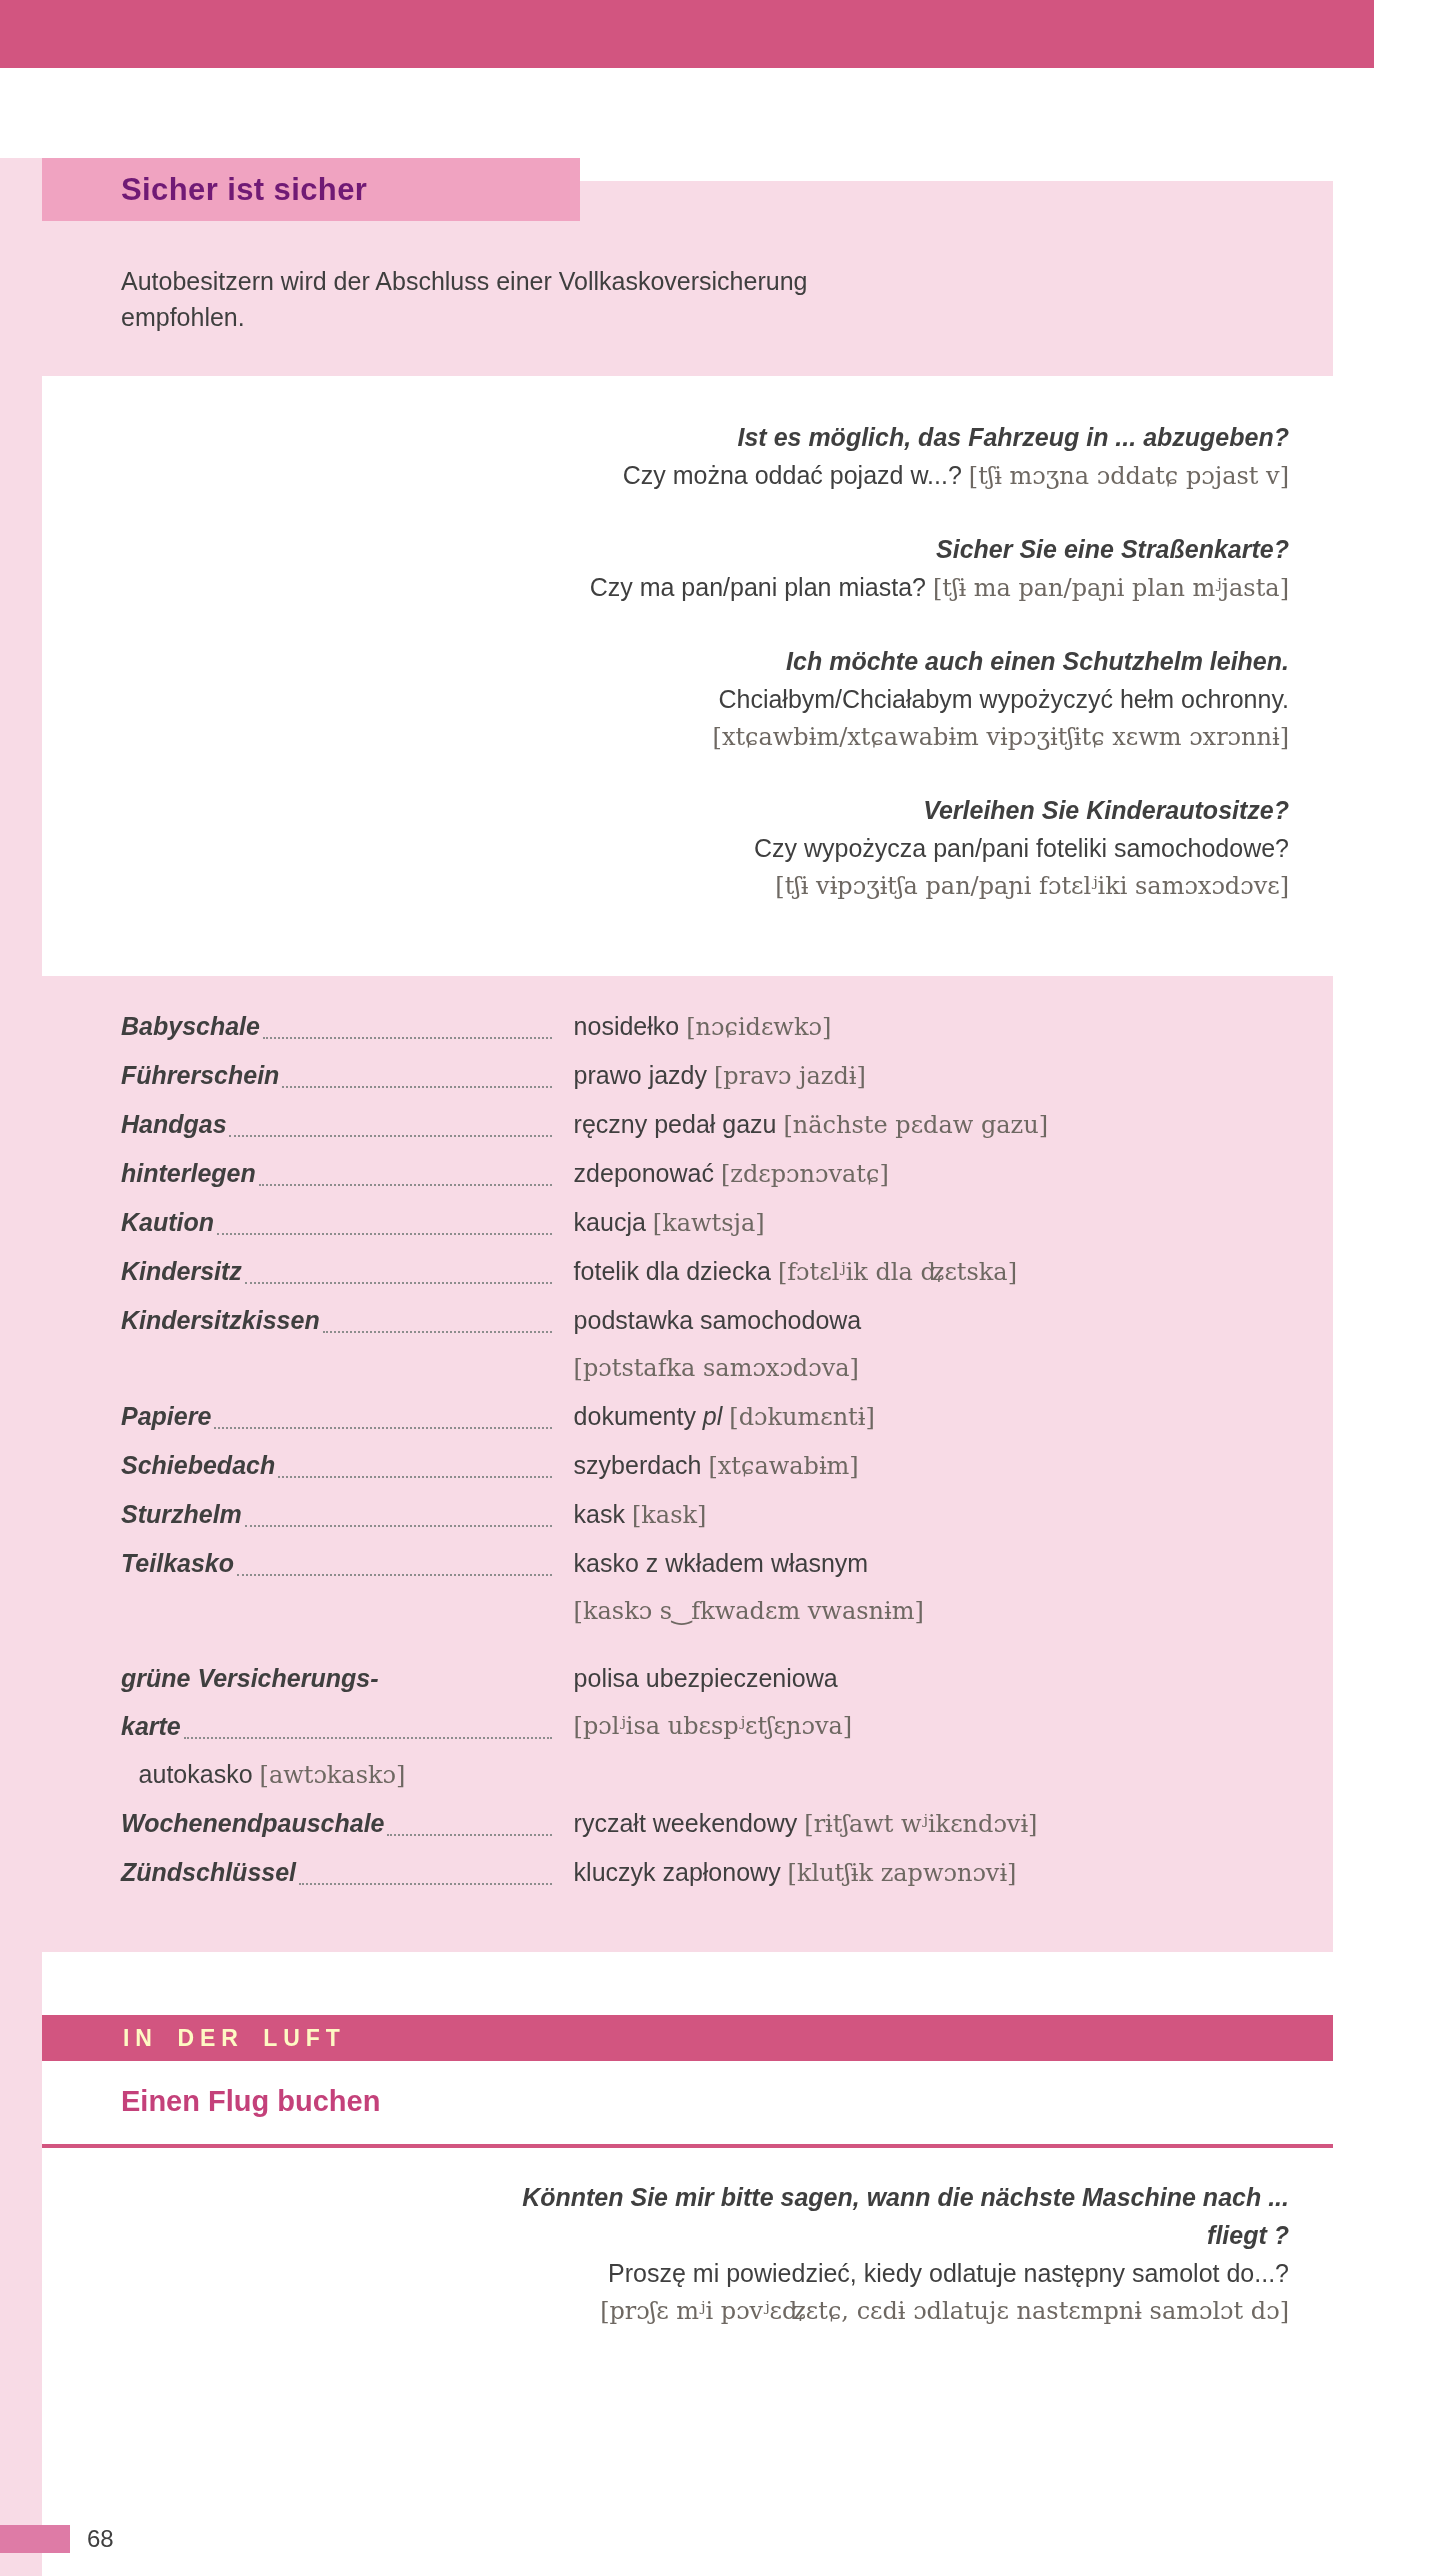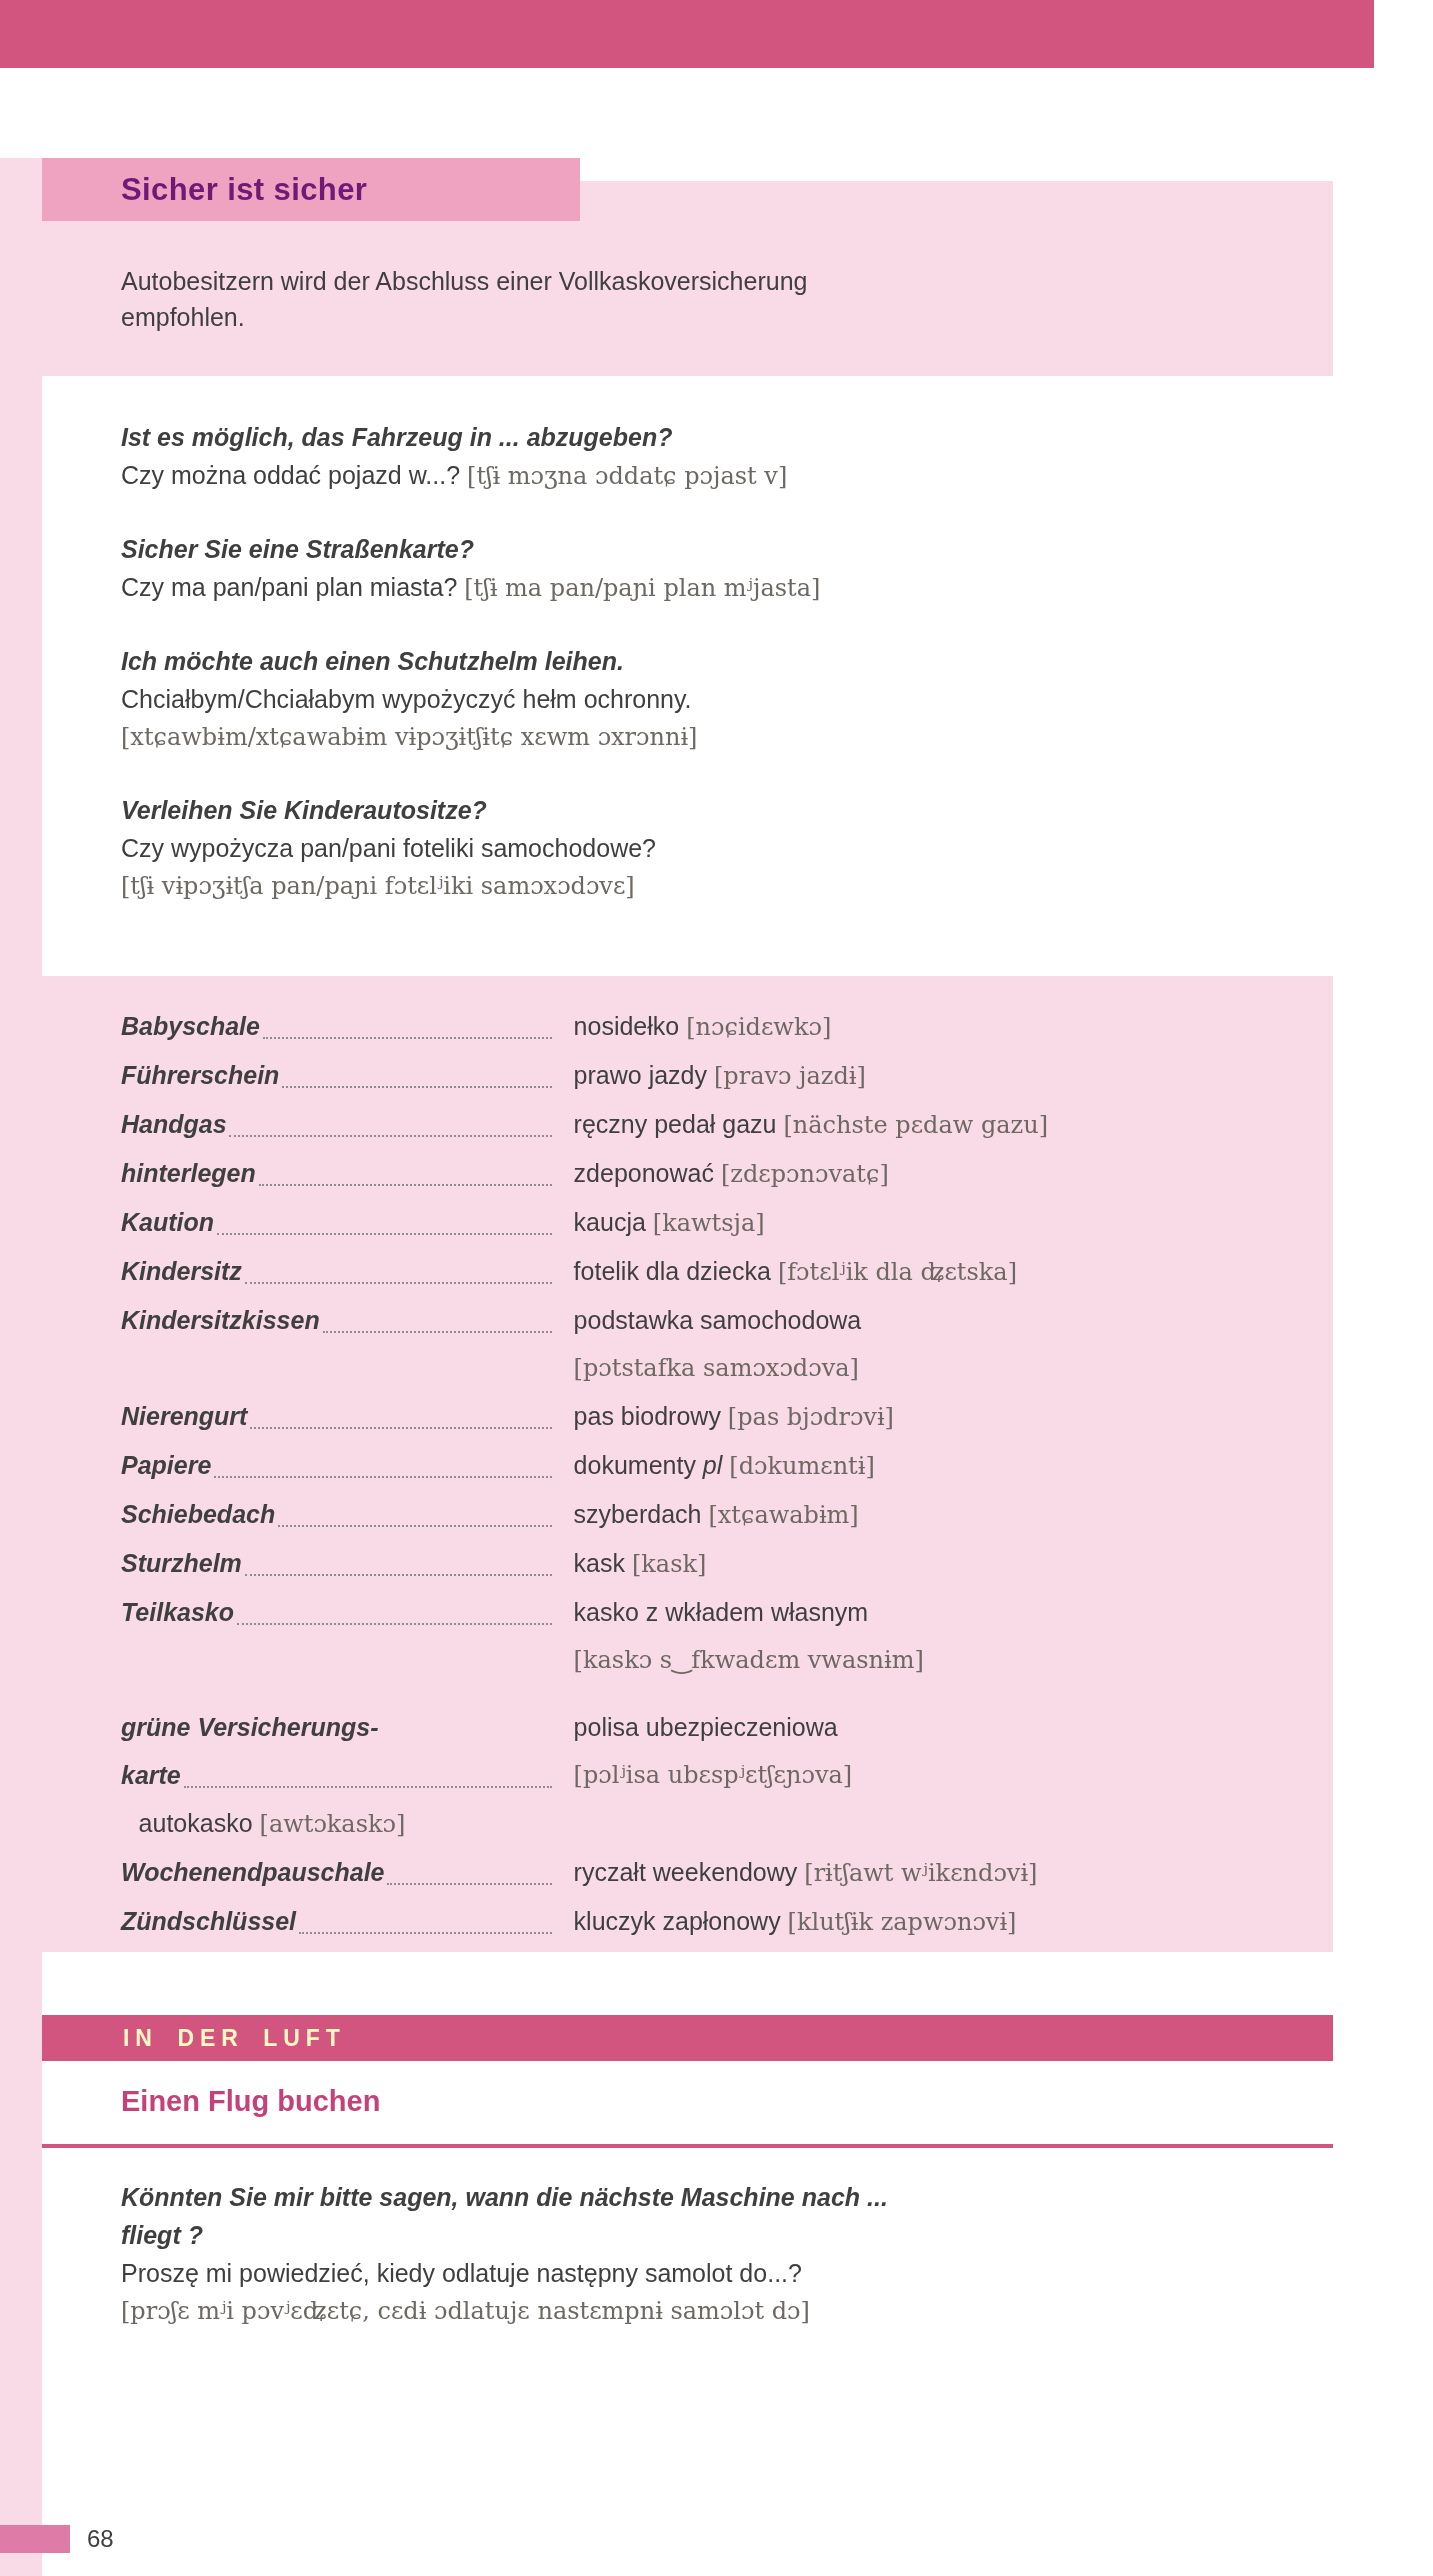--- a/index.html
+++ b/index.html
@@ -21,21 +21,21 @@
   .leftstrip{position:absolute;left:0;top:158px;width:42px;height:2418px;background:var(--panel-pink);}
 
   .title-box{position:absolute;left:42px;top:158px;width:538px;height:63px;background:var(--header-pink);
     z-index:2;display:flex;align-items:center;padding-left:79px;}
   .title-box .t{color:#701a75;font-size:31px;font-weight:bold;letter-spacing:0.4px;}
 
   .note-box{position:absolute;left:42px;top:181px;width:1291px;height:195px;background:var(--panel-pink);
     z-index:1;padding:82px 88px 0 79px;}
   .note-box .note{font-size:25px;line-height:36px;max-width:786px;}
 
-  .phrases{position:absolute;left:42px;width:1291px;padding:22px 44px 0 79px;font-size:25px;}
+  .phrases{position:absolute;left:42px;width:1291px;padding:22px 44px 0 79px;font-size:25px;text-align:right;}
   #phrases1{top:396px;}
   #phrases2{top:2162px;padding-top:16px;}
   .phrase{margin-bottom:35px;}
   .de{font-weight:bold;font-style:italic;line-height:38px;}
   .pl-line{line-height:38px;}
   .pl{font-weight:normal;}
   .ipa{font-family:"DejaVu Serif","DejaVu Sans",serif;color:var(--ipa-text);font-size:24px;}
   .phrase.stacked .ipa{display:block;}
 
   .vocab-box{position:absolute;left:42px;top:976px;width:1291px;height:976px;background:var(--panel-pink);
@@ -184,30 +184,20 @@
       <div class="vterm">
         <span class="term">Kindersitzkissen</span>
         <span class="leader"></span>
       </div>
       <div class="vdef">
         <span class="pl">podstawka samochodowa</span>
         <span class="ipa">[pɔtstafka samɔxɔdɔva]</span>
       </div>
     </div>
 
-    <div class="vrow">
-      <div class="vterm">
-        <span class="term">Nierengurt</span>
-        <span class="leader"></span>
-      </div>
-      <div class="vdef">
-        <span class="pl">pas biodrowy</span>
-        <span class="ipa">[pas bjɔdrɔvɨ]</span>
-      </div>
-    </div>
 
     <div class="vrow">
       <div class="vterm">
         <span class="term">Papiere</span>
         <span class="leader"></span>
       </div>
       <div class="vdef">
         <span class="pl">dokumenty</span>
         <span class="pl-note">pl</span>
         <span class="ipa">[dɔkumɛntɨ]</span>

